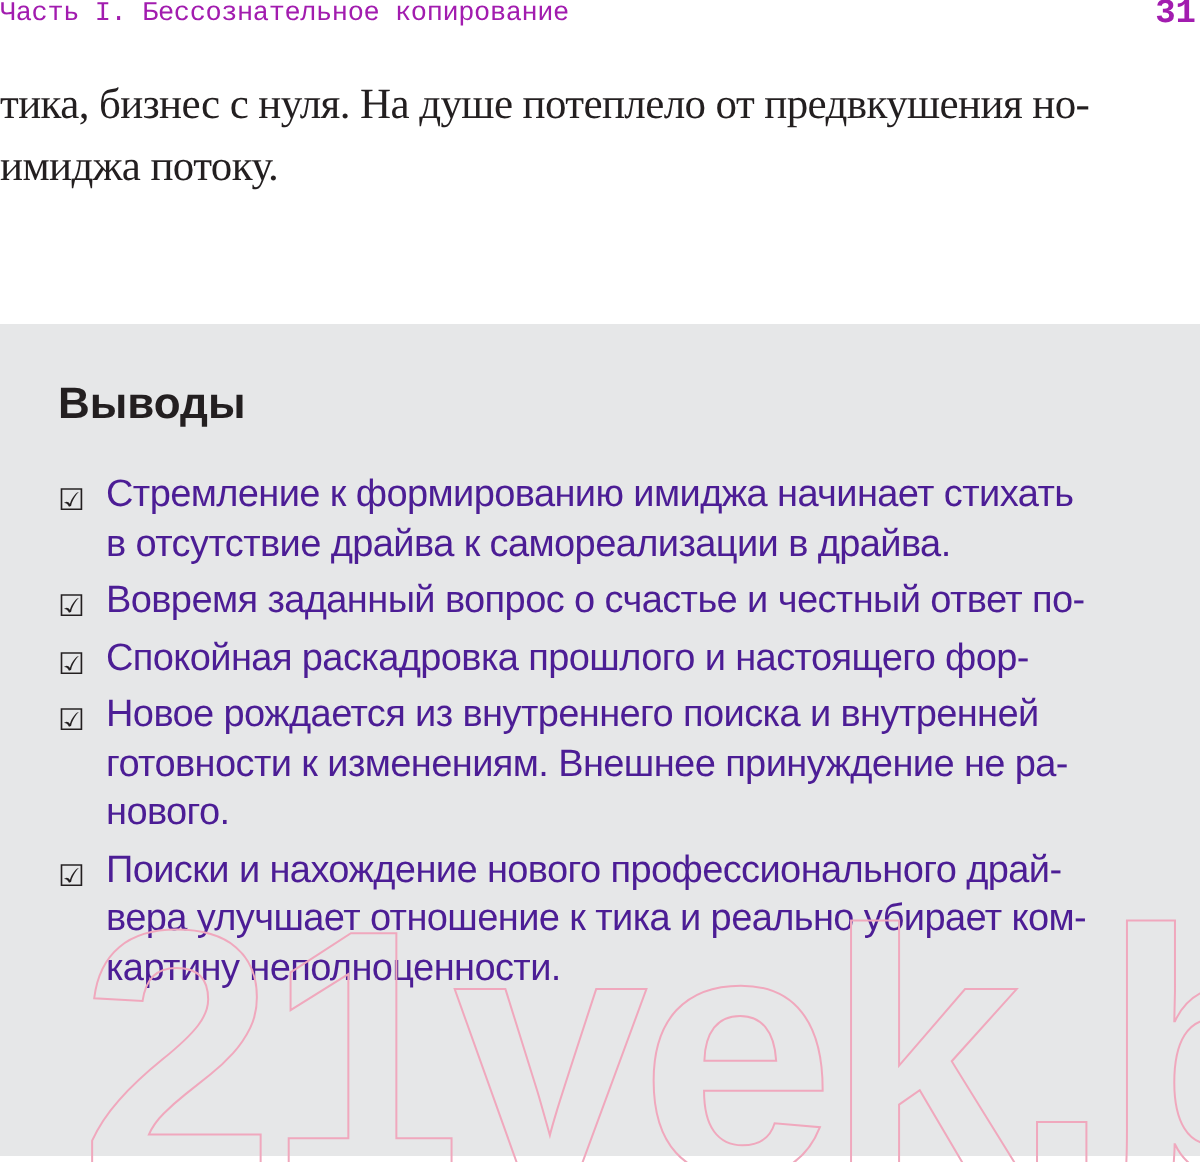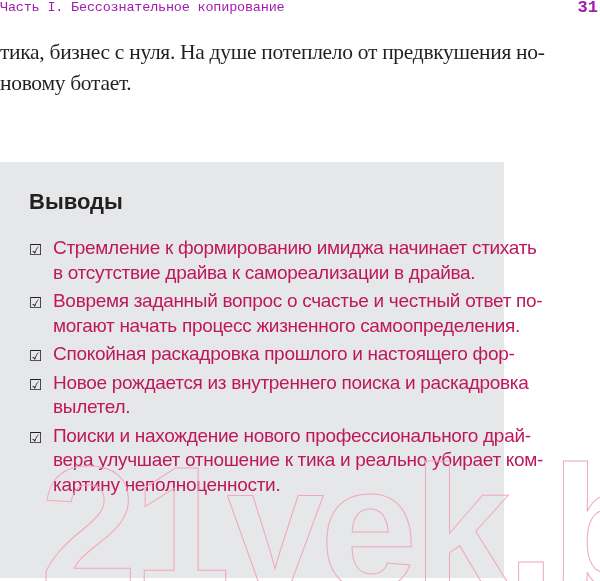--- a/index.html
+++ b/index.html
@@ -13,78 +13,78 @@
     }
     .running-head .title { position: absolute; left: 0; top: 0; letter-spacing: -0.2px; }
     .running-head .pageno { position: absolute; right: 2px; top: -2px; font-weight: bold; font-size: 17px; }
     .body-text {
       position: absolute; left: 0; top: 37px; width: 484px;
       font-family: "Liberation Serif", serif; font-size: 21.5px; line-height: 31px;
       color: #231f20; letter-spacing: -0.3px;
     }
     .body-text div { white-space: nowrap; }
     .box {
-      position: absolute; left: 0; top: 162px; width: 504px; height: 416px;
+      position: absolute; left: 0; top: 162px; width: 600px; height: 416px;
       background: #e6e7e8;
     }
     .box-title {
       position: absolute; left: 29px; top: 27px;
       font-family: "Liberation Sans", sans-serif; font-weight: bold; font-size: 22px; color: #231f20;
     }
     .items { position: absolute; left: 29px; top: 74px; width: 560px; }
     .item { position: relative; padding-left: 24px; margin-bottom: 4px; }
     .item .check {
       position: absolute; left: 0; top: 2px; font-size: 15px; line-height: 24px;
       font-family: "DejaVu Sans", sans-serif; color: #231f20;
     }
     .item .line {
       font-family: "Liberation Sans", sans-serif; font-size: 19px; line-height: 24.5px;
-      color: #be185d; white-space: nowrap; letter-spacing: -0.3px;
+      color: #4c1d95; white-space: nowrap; letter-spacing: -0.3px;
     }
     .watermark {
       position: absolute; left: 40px; top: 440px;
       font-family: "Liberation Sans", sans-serif; font-weight: bold; font-size: 175px;
       color: transparent; -webkit-text-stroke: 1px #f0a8bd; letter-spacing: -4px;
       pointer-events: none; line-height: 1;
     }
   </style>
 </head>
 <body>
 
 <div class="running-head">
   <span class="title">Часть I.  Бессознательное копирование</span>
   <span class="pageno">31</span>
 </div>
 
 <div class="body-text">
   <div>тика, бизнес с нуля. На душе потеплело от предвкушения но-</div>
-  <div>новому ботает.</div>
+  <div>имиджа потоку.</div>
 </div>
 
 <div class="box">
   <div class="box-title">Выводы</div>
   <div class="items">
     <div class="item">
       <span class="check">☑</span>
       <div class="line">Стремление к формированию имиджа начинает стихать</div>
       <div class="line">в отсутствие драйва к самореализации в драйва.</div>
     </div>
     <div class="item">
       <span class="check">☑</span>
       <div class="line">Вовремя заданный вопрос о счастье и честный ответ по-</div>
-      <div class="line">могают начать процесс жизненного самоопределения.</div>
     </div>
     <div class="item">
       <span class="check">☑</span>
       <div class="line">Спокойная раскадровка прошлого и настоящего фор-</div>
     </div>
     <div class="item">
       <span class="check">☑</span>
-      <div class="line">Новое рождается из внутреннего поиска и раскадровка</div>
-      <div class="line">вылетел.</div>
+      <div class="line">Новое рождается из внутреннего поиска и внутренней</div>
+      <div class="line">готовности к изменениям. Внешнее принуждение не ра-</div>
+      <div class="line">нового.</div>
     </div>
     <div class="item">
       <span class="check">☑</span>
       <div class="line">Поиски и нахождение нового профессионального драй-</div>
       <div class="line">вера улучшает отношение к тика и реально убирает ком-</div>
       <div class="line">картину неполноценности.</div>
     </div>
   </div>
 </div>
 

